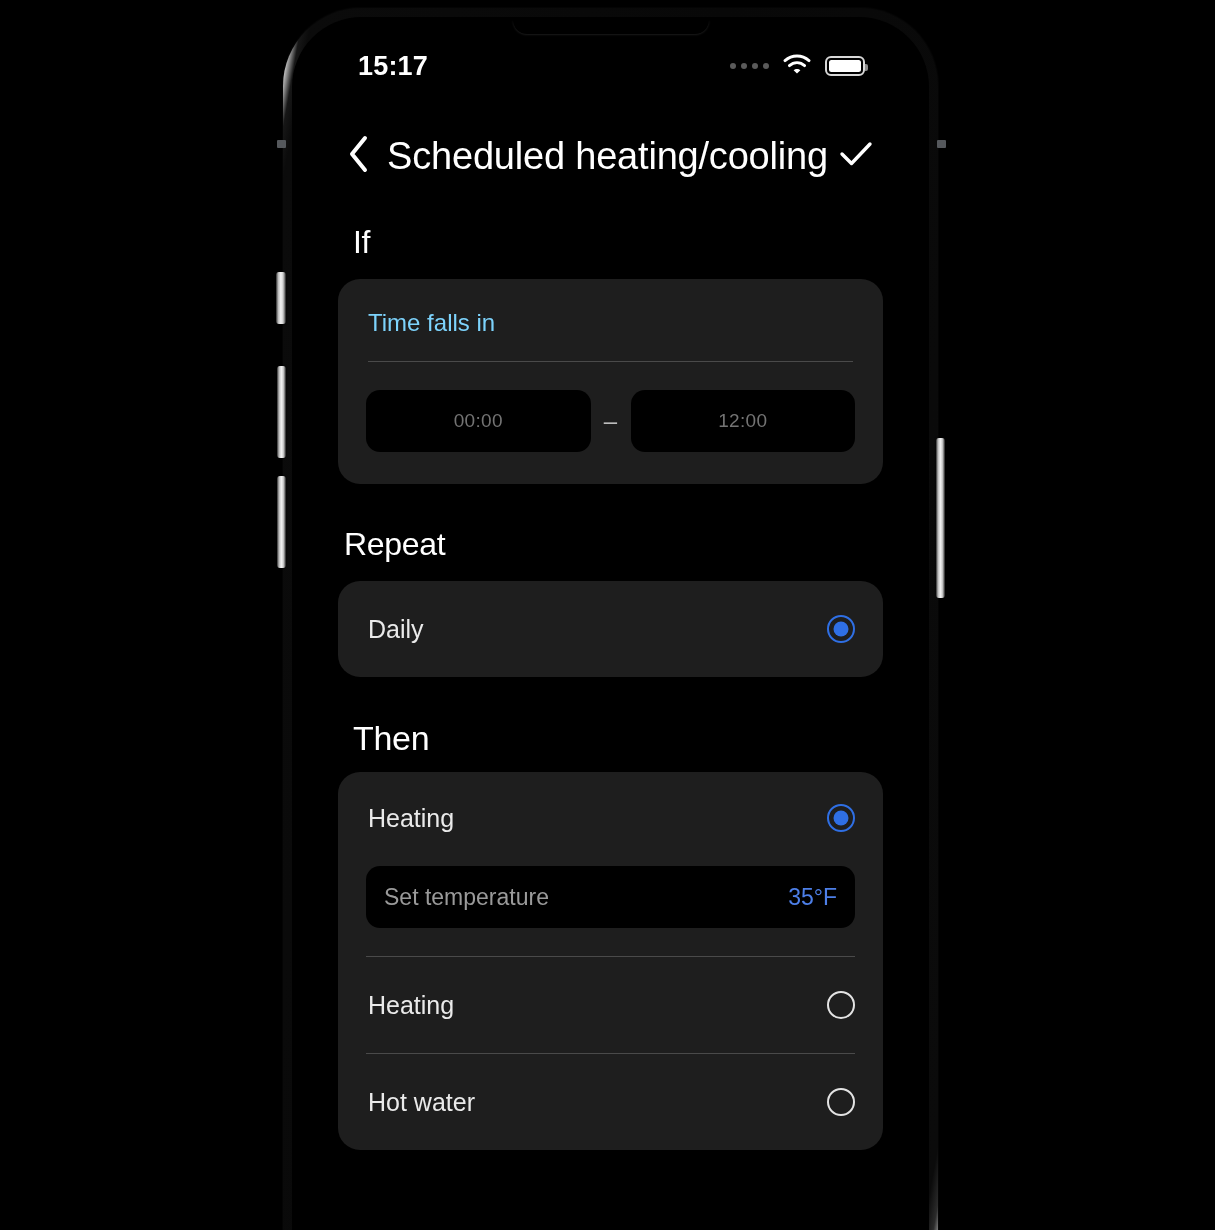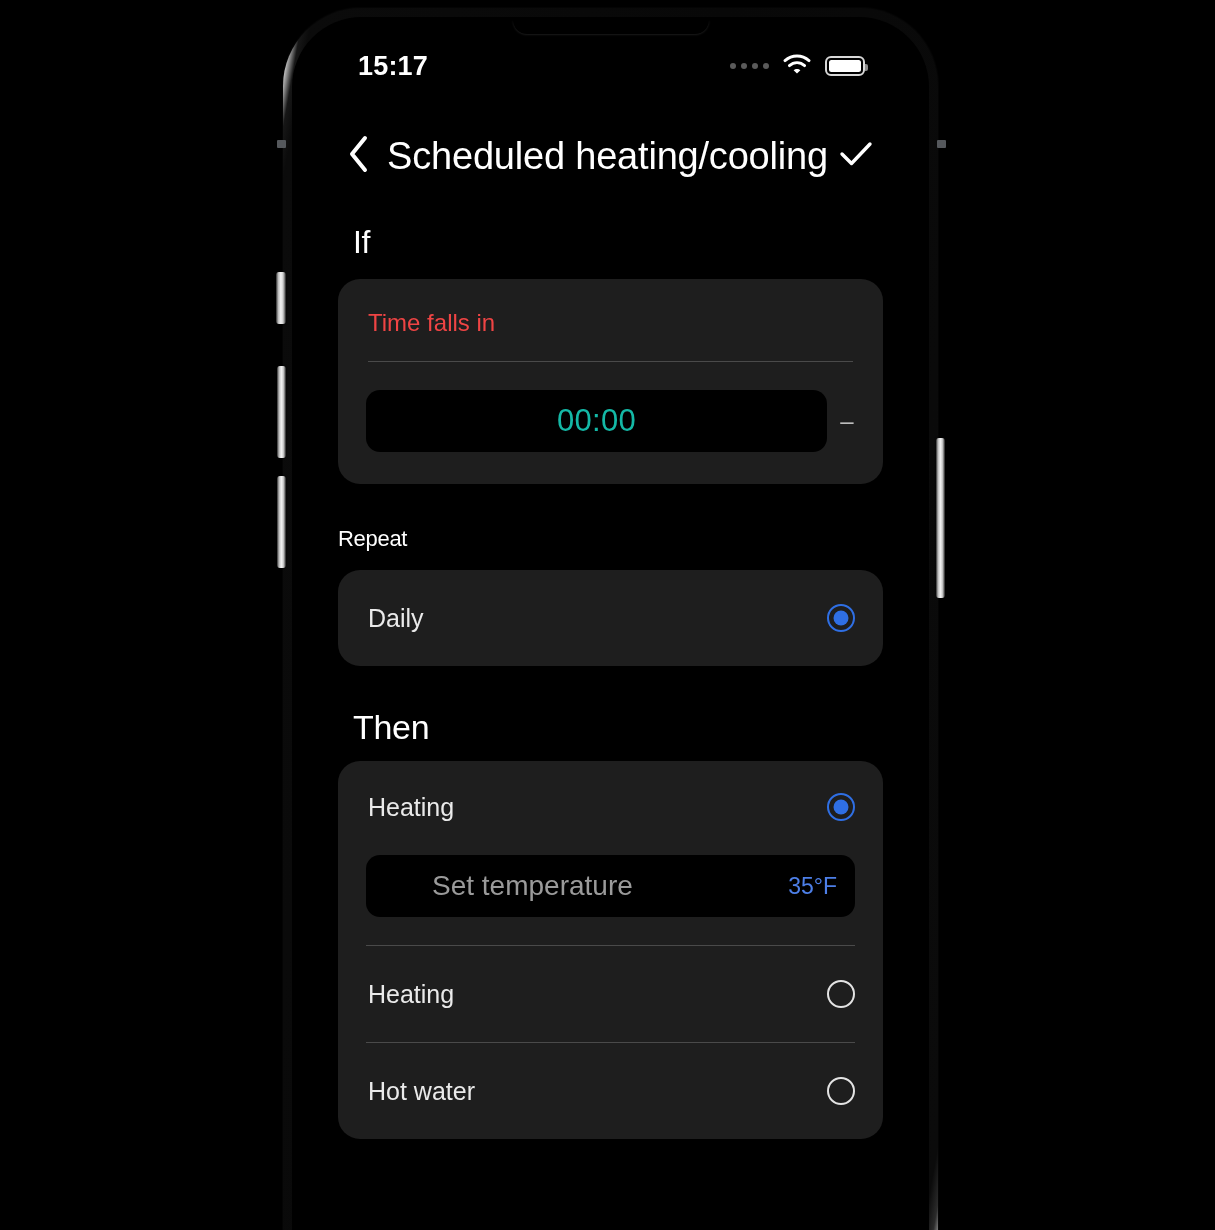--- a/index.html
+++ b/index.html
@@ -185,31 +185,31 @@
     bottom: 0;
     padding: 0 42px;
   }
 
   .section-title {
     color: #ffffff;
     font-weight: 400;
     letter-spacing: -0.3px;
   }
   .title-if   { font-size: 32px; margin: 24px 0 18px 15px; }
-  .title-rep  { font-size: 22px; margin: 42px 0 18px 0; }
+  .title-rep  { font-size: 32px; margin: 42px 0 18px 6px; }
   .title-then { font-size: 34px; margin: 42px 0 14px 15px; }
 
   .card {
     background: #1e1e1e;
     border-radius: 22px;
     padding: 0 28px;
   }
 
   .card-label {
-    color: #ef4444;
+    color: #7dd3fc;
     font-size: 24px;
     font-weight: 400;
     padding: 30px 0 24px 2px;
   }
 
   .hr {
     height: 1px;
     background: #4a4a4a;
     margin: 0 2px;
   }
@@ -226,22 +226,22 @@
     padding: 28px 0 32px 0;
   }
   .time-chip {
     flex: 1 1 0;
     height: 62px;
     background: #000000;
     border-radius: 14px;
     display: flex;
     align-items: center;
     justify-content: center;
-    color: #14b8a6;
-    font-size: 31px;
+    color: #737373;
+    font-size: 19px;
     font-weight: 500;
     letter-spacing: 0.3px;
     cursor: pointer;
   }
   .time-dash {
     color: #bdbdbd;
     font-size: 24px;
     width: 16px;
     text-align: center;
     flex: 0 0 auto;
@@ -287,23 +287,22 @@
     height: 62px;
     display: flex;
     align-items: center;
     justify-content: space-between;
     padding: 0 18px;
     margin: 2px 0 28px 0;
     cursor: pointer;
   }
   .subcard-label {
     color: #9a9a9a;
-    font-size: 28px;
+    font-size: 23px;
     font-weight: 400;
-    margin-left: 48px;
   }
   .subcard-value {
     color: #4d7fe8;
     font-size: 23px;
     font-weight: 500;
   }
 
   .opt-row.first { height: 92px; }
 </style>
 </head>
@@ -370,20 +369,21 @@
     <div class="content">
 
       <div class="section-title title-if">If</div>
 
       <div class="card">
         <div class="card-label">Time falls in</div>
         <div class="hr"></div>
         <div class="time-row">
           <div class="time-chip">00:00</div>
           <div class="time-dash">–</div>
+          <div class="time-chip">12:00</div>
         </div>
       </div>
 
       <div class="section-title title-rep">Repeat</div>
 
       <div class="card">
         <div class="opt-row">
           <span class="opt-label">Daily</span>
           <span class="radio on"></span>
         </div>

